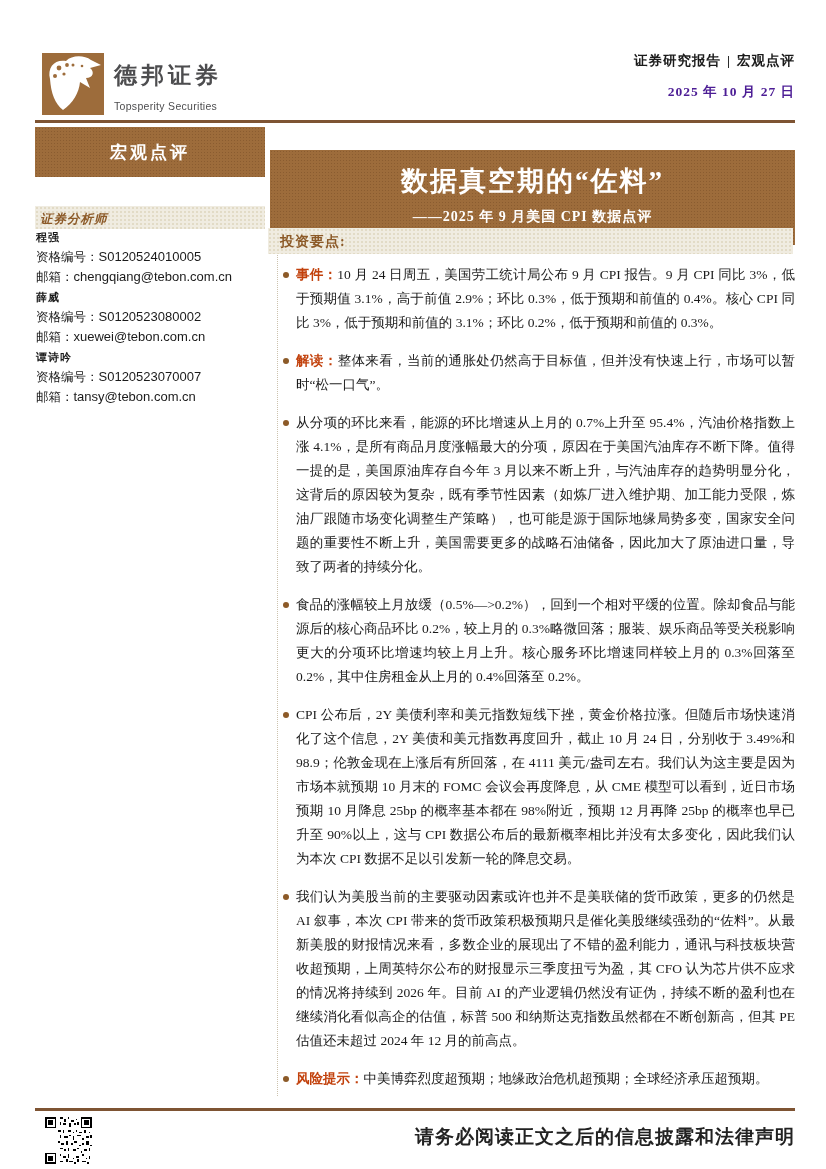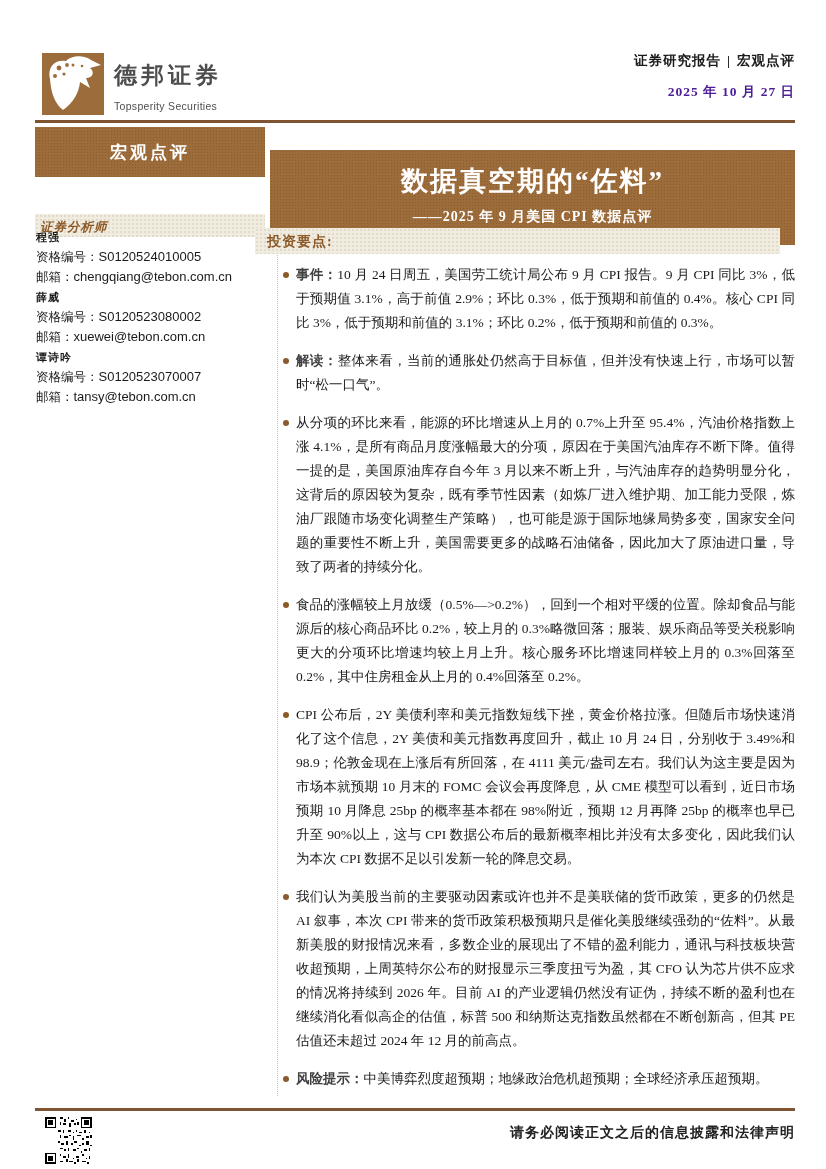--- a/index.html
+++ b/index.html
@@ -29,45 +29,45 @@
     background-size:3px 3px;
   }
   .beige-strip {
     background-color:#f0ece1;
     background-image:radial-gradient(#e2dbc6 0.8px, transparent 0.8px);
     background-size:4px 4px;
   }
   .side-box { position:absolute; left:35px; top:127px; width:230px; height:50px;
               display:flex; align-items:center; justify-content:center; }
   .side-box span { color:#ffffff; font-size:17px; font-weight:bold; letter-spacing:3px; }
-  .analyst-hdr { position:absolute; left:35px; top:214px; width:230px; height:23px;
+  .analyst-hdr { position:absolute; left:35px; top:206px; width:230px; height:23px;
                  line-height:23px; padding-left:5px; }
   .analyst-hdr span { color:#8c5a28; font-size:12.5px; font-weight:bold; font-style:italic; letter-spacing:1px; }
   .analysts { position:absolute; left:36px; top:227px; width:232px; }
   .a-name { font-size:11px; font-weight:bold; line-height:20px; letter-spacing:1px; }
   .a-line { font-size:12.5px; line-height:20px; white-space:nowrap; }
   .a-line .val { font-family:"Liberation Sans","DejaVu Sans",sans-serif; font-size:13px; }
   .v-divider { position:absolute; left:277px; top:230px; height:866px; width:0;
                border-left:1px dotted #ccc2ae; }
   
   .title-box { position:absolute; left:270px; top:127px; width:525px; height:95px; text-align:center;margin-top:23px; }
   .title-main { margin-top:13px; color:#ffffff; font-size:27px; font-weight:bold; letter-spacing:2px; }
   .title-sub  { margin-top:9px;  color:#ffffff; font-size:14px; font-weight:bold; letter-spacing:1px; }
-  .kp-strip { position:absolute; left:255px; top:228px; width:525px; height:26px; line-height:26px; padding-left:12px; }
+  .kp-strip { position:absolute; left:268px; top:228px; width:525px; height:26px; line-height:26px; padding-left:12px; }
   .kp-strip span { color:#8c5a28; font-size:14px; font-weight:bold; letter-spacing:1px; }
   
   .bullets { position:absolute; left:283px; top:263px; width:512px; list-style:none; }
   .bullets li { position:relative; padding-left:13px; margin-bottom:14px;
                 font-size:13.5px; line-height:24px; text-align:justify; }
   .bullets li::before { content:""; position:absolute; left:0; top:9px; width:6px; height:6px;
                         border-radius:50%; background:#8c5a28; }
-  .b-label { color:#404040; font-weight:bold;margin-top:41px; }
+  .b-label { color:#c2410c; font-weight:bold;margin-top:41px; }
   
   .qr { position:absolute; left:45px; top:1117px; width:47px; height:47px; }
-  .footer-text { position:absolute; right:31px; top:1124px; font-size:14px; font-weight:600;
+  .footer-text { position:absolute; right:31px; top:1124px; font-size:19px; font-weight:600;
                  color:#222222; letter-spacing:1px; }
 </style>
 </head>
 <body>
 
 <div class="page">
 
   <div class="logo">
     <svg viewBox="0 0 62 62" width="62" height="62">
       <rect width="62" height="62" fill="#9d6c3b"></rect>

